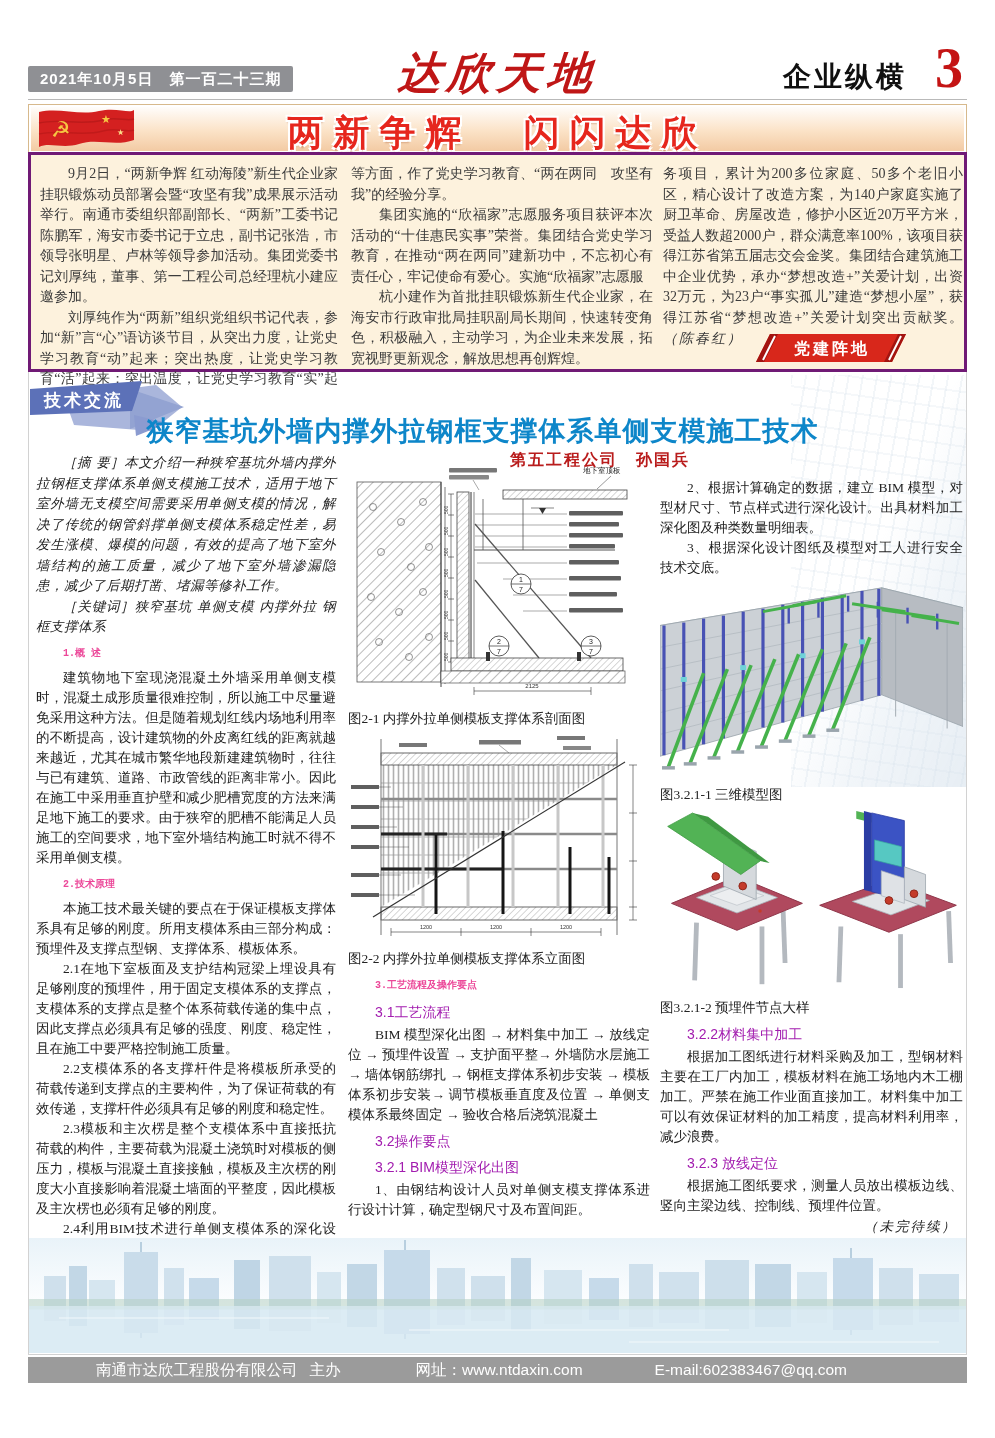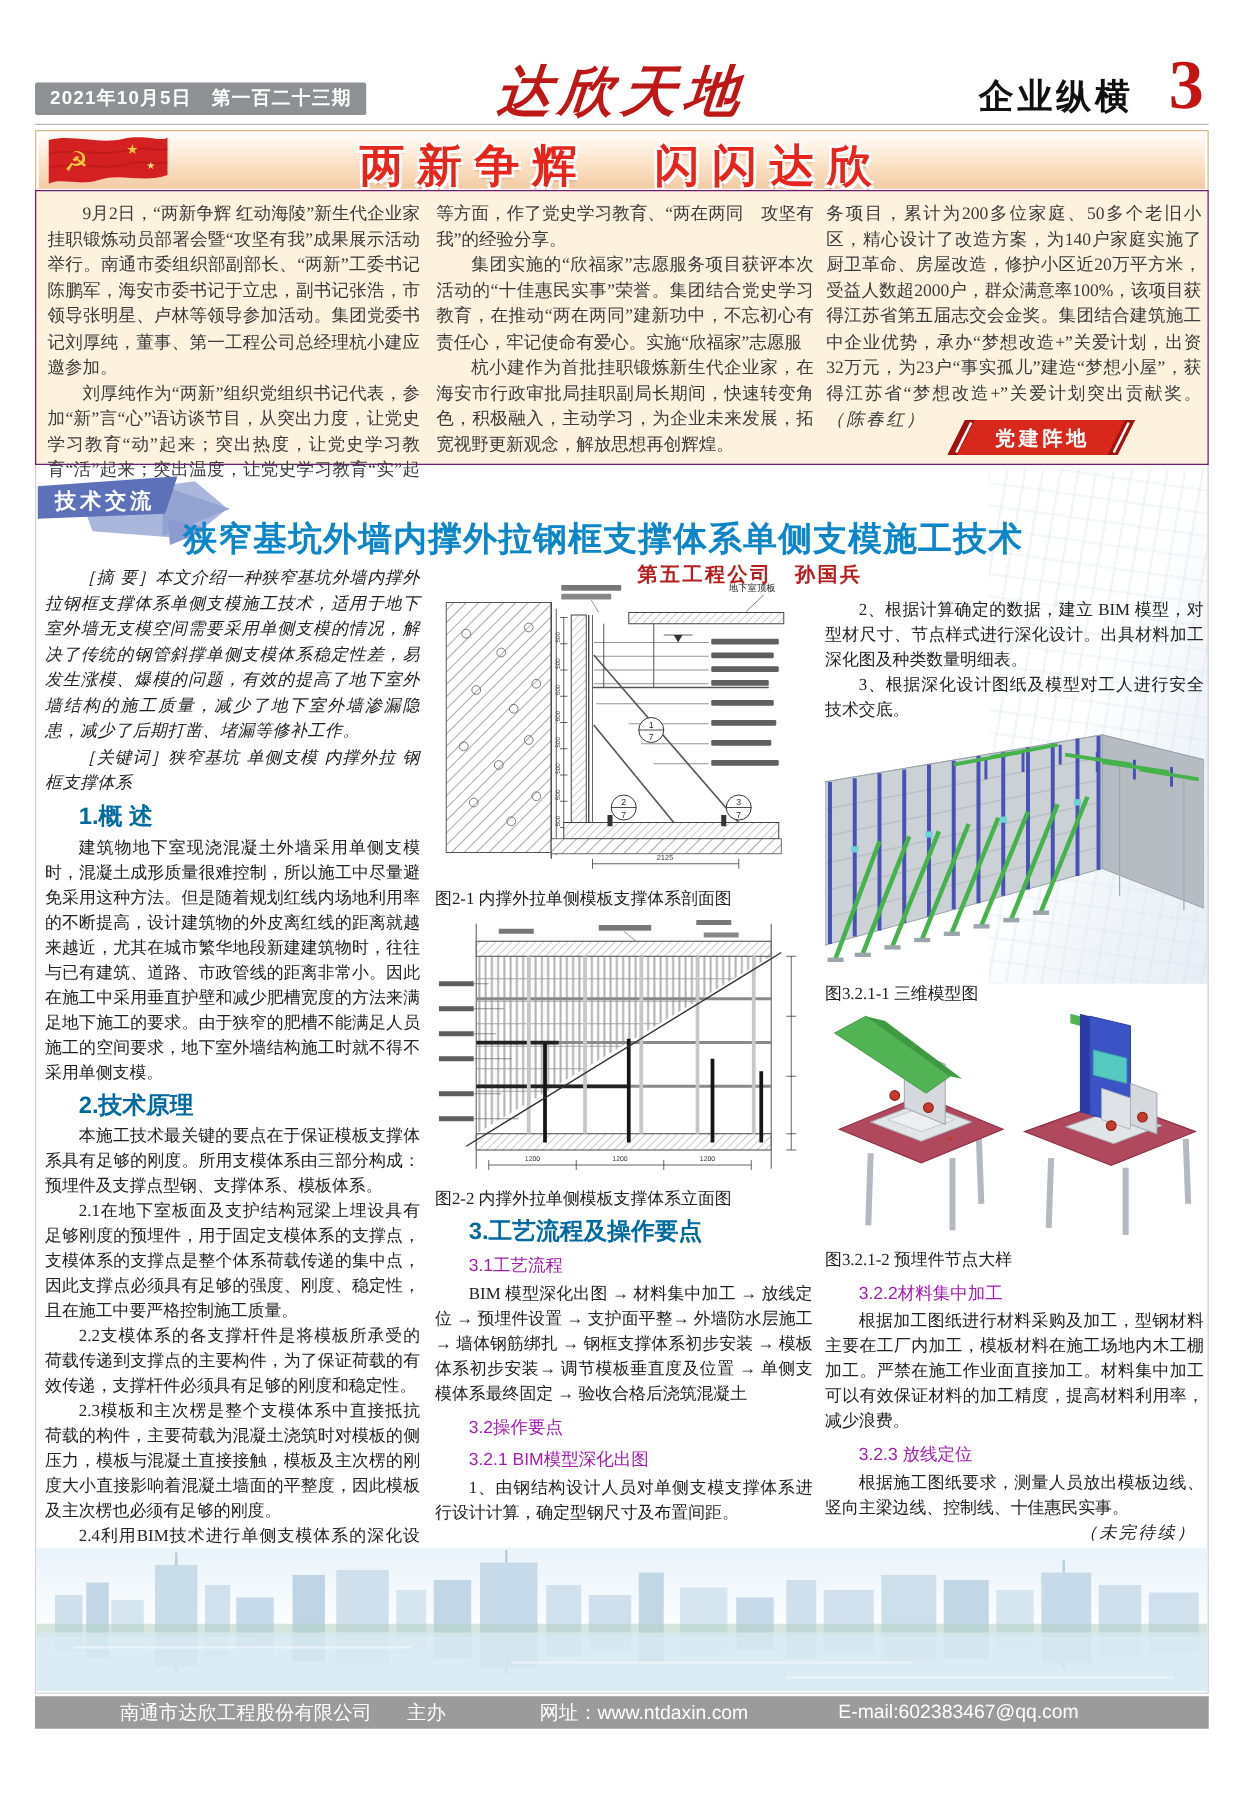--- a/index.html
+++ b/index.html
@@ -22,21 +22,21 @@
                 background:linear-gradient(180deg,#ffffff 0%,#fbe2c6 55%,#f2c8a0 100%);
                 box-shadow:inset 0 0 0 2px #fff;}
   .party-flag{position:absolute;left:8px;top:2px;}
   .banner-headline{position:absolute;left:0;right:0;top:4px;text-align:center;
                    font:bold 36px "Liberation Sans",sans-serif;color:#e6261d;letter-spacing:10px;
                    text-shadow:-2px -2px 0 #fff,2px -2px 0 #fff,-2px 2px 0 #fff,2px 2px 0 #fff,0 3px 2px rgba(150,60,20,.35);}
   .banner-gap{display:inline-block;width:52px;}
 
   
   .news-box{position:absolute;left:28px;right:28px;top:152px;height:220px;background:#fdf2dd;
-            border:1px solid #701a75;box-sizing:border-box;}
+            border:3px solid #701a75;box-sizing:border-box;}
   .news-col{position:absolute;top:9px;width:298px;font-size:14px;line-height:20.5px;color:#3b3b3b;text-align:justify;}
   .news-col p{margin:0;text-indent:2em;}
   .news-col p.noindent{text-indent:0;}
   .sig{font-family:"DejaVu Serif",serif;font-style:italic;letter-spacing:2px;}
   .news-tag{position:absolute;right:58px;bottom:7px;}
 
   
   .tech-frame{position:absolute;left:28px;right:28px;top:372px;height:983px;border:1px solid #d2d2d2;
               border-top:none;box-sizing:border-box;}
   .bldg-strip{position:absolute;right:29px;top:375px;width:175px;height:412px;opacity:.5;
@@ -47,40 +47,40 @@
   .tech-ribbon{position:absolute;left:30px;top:381px;}
   .tech-title{position:absolute;left:30px;right:60px;top:413px;text-align:center;
               font:bold 27px "Liberation Sans",sans-serif;color:#0d86c9;letter-spacing:1px;}
   .tech-byline{position:absolute;left:420px;width:360px;top:450px;text-align:center;
                font:bold 16px "Liberation Sans",sans-serif;color:#b91c1c;letter-spacing:2px;}
 
   .tcol{position:absolute;font-size:13.5px;line-height:20px;color:#222;text-align:justify;}
   .tcol p{margin:0;text-indent:2em;}
   .abstract,.keywords{font-family:"DejaVu Serif",serif;font-style:italic;font-size:13.5px;line-height:20.5px;
             letter-spacing:.5px;color:#222;text-indent:2em;margin:0;text-align:justify;}
-  .h-blue{font-family:Liberation Sans, sans-serif;font-weight:bold;font-size:19px;color:#0369a1;
+  .h-blue{font-family:Liberation Mono, monospace;font-weight:bold;font-size:10px;color:#ec4899;
           margin:7px 0 4px;padding-left:27px;text-indent:0;}
   .h-black{font-family:"Liberation Sans",sans-serif;font-weight:normal;font-size:14px;color:#a21caf;
            margin:6px 0 3px;padding-left:27px;text-indent:0;}
   .caption{font-size:13.5px;color:#222;margin:3px 0 6px;text-indent:0 !important;}
   .figbox{margin:0;text-align:center;}
   .tbc{font-family:"DejaVu Serif",serif;font-style:italic;text-align:right;margin-top:6px;
        padding-right:6px;text-indent:0 !important;letter-spacing:2px;}
 
   .t-col1{left:36px;top:452px;width:300px;}
   .t-col2{left:348px;top:462px;width:302px;}
   .t-col3{left:660px;top:478px;width:303px;}
 
   
   .skyline{position:absolute;left:29px;top:1238px;}
   .footer-bar{position:absolute;left:28px;right:28px;top:1357px;height:26px;background:#9b9b9b;
               color:#fff;font:15.5px "Liberation Sans",sans-serif;display:flex;align-items:center;
               padding-left:68px;box-sizing:border-box;}
   .footer-bar span{white-space:nowrap;}
-  .f-role{margin-left:28px;} .f-web{margin-left:75px;} .f-mail{margin-left:72px;}
+  .f-role{margin-left:12px;} .f-web{margin-left:75px;} .f-mail{margin-left:72px;}
 
   svg text{font-family:"Liberation Sans",sans-serif;}
 </style>
 </head>
 <body>
 
 <div class="page">
 
   <div class="date-box">2021年10月5日　第一百二十三期</div>
   <div class="masthead">达欣天地</div>
@@ -500,21 +500,21 @@
         <polygon points="222,62 246,70 246,96 222,88" fill="#dfe2e6" stroke="#a8b0b8" stroke-width="0.7"></polygon>
         <circle cx="230" cy="93" r="4" fill="#c43b2a" stroke="#8e2418" stroke-width="1"></circle>
         <circle cx="256" cy="86" r="4" fill="#c43b2a" stroke="#8e2418" stroke-width="1"></circle>
       </svg>
     </div>
     <div class="caption">图3.2.1-2  预埋件节点大样</div>
 
     <div class="h-black">3.2.2材料集中加工</div>
     <p>根据加工图纸进行材料采购及加工，型钢材料主要在工厂内加工，模板材料在施工场地内木工棚加工。严禁在施工作业面直接加工。材料集中加工可以有效保证材料的加工精度，提高材料利用率，减少浪费。</p>
     <div class="h-black">3.2.3  放线定位</div>
-    <p>根据施工图纸要求，测量人员放出模板边线、竖向主梁边线、控制线、十佳惠民实事。</p>
+    <p>根据施工图纸要求，测量人员放出模板边线、竖向主梁边线、控制线、预埋件位置。</p>
     <p class="tbc">（未完待续）</p>
   </div>
 
   <svg class="skyline" width="937" height="115" viewBox="0 0 937 115">
     <defs>
       <linearGradient id="skyg" x1="0" y1="0" x2="0" y2="1">
         <stop offset="0" stop-color="#e9f3f9"></stop>
           <stop offset="1" stop-color="#fdfeff"></stop>
       </linearGradient>
     </defs>

